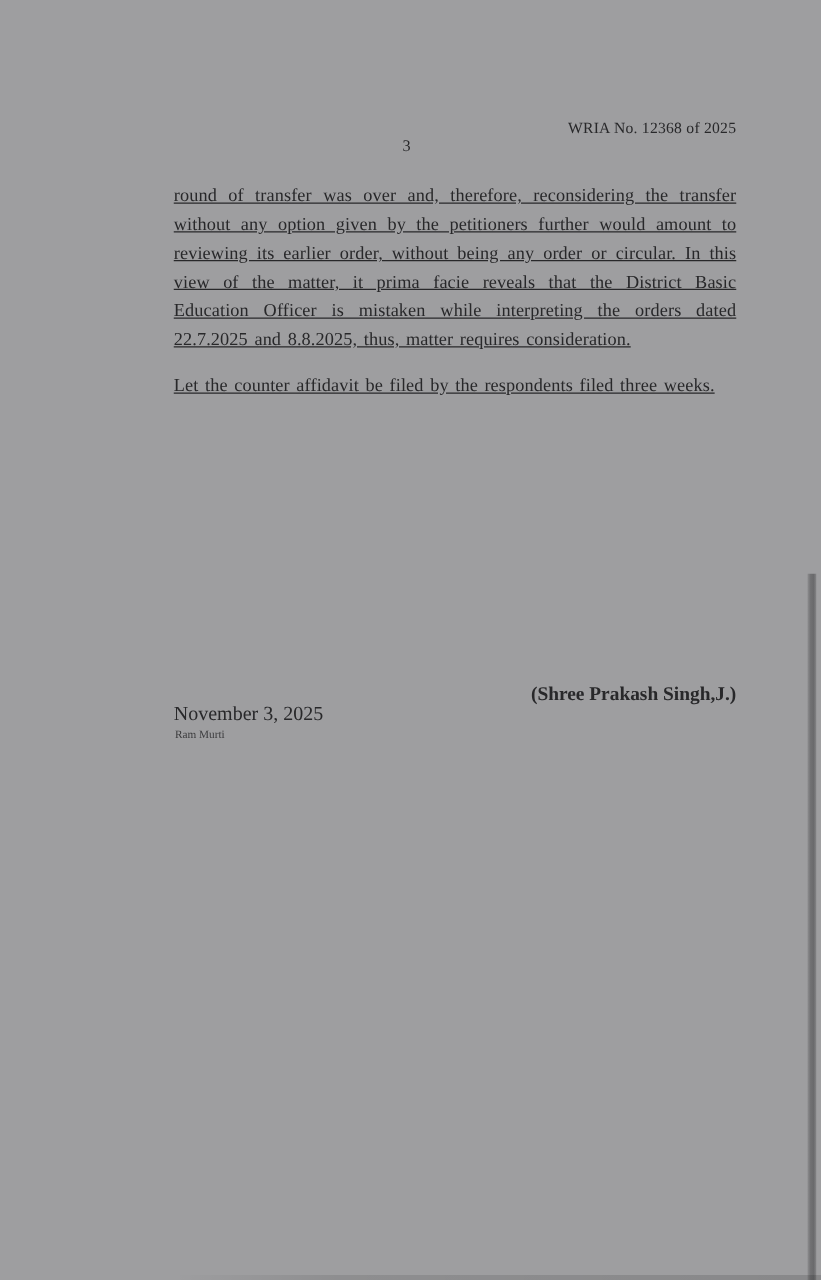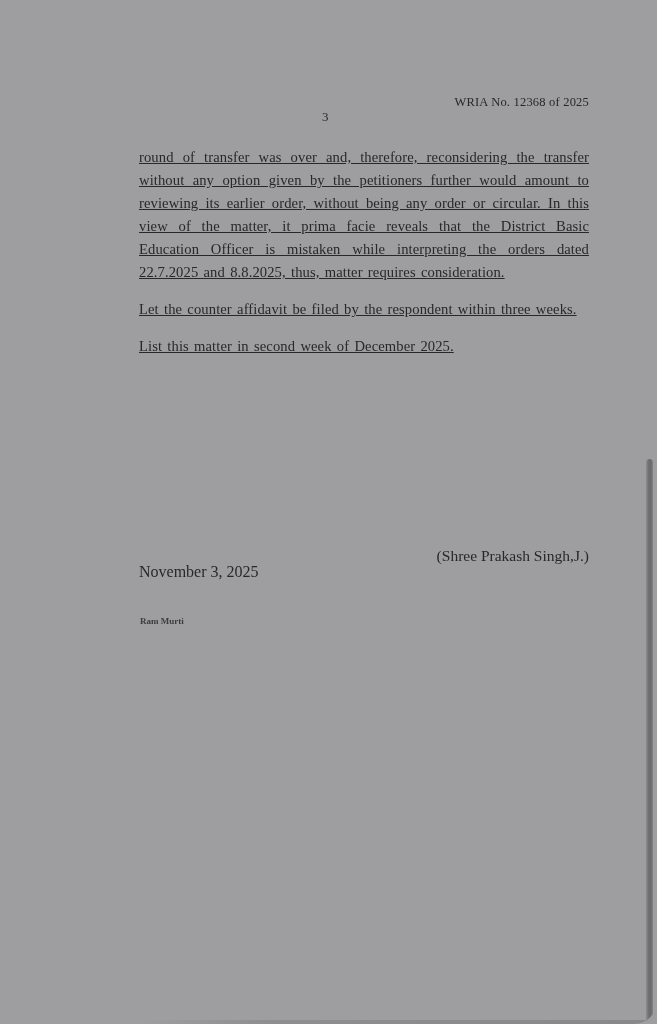--- a/index.html
+++ b/index.html
@@ -1,15 +1,15 @@
 <!DOCTYPE html>
 <html style="--page-bg: #9e9ea0; --ink: #28282a;"><head>
 <meta charset="utf-8">
 <style>
-  * { margin: 0; padding: 0; box-sizing: border-box; border-radius: 23px; }
+  * { margin: 0; padding: 0; box-sizing: border-box; }
   html, body { width: 657px; height: 1024px; }
   body {
     position: relative;
     overflow: hidden;
     background: var(--page-bg, #9e9ea0);
     font-family: "Liberation Serif", serif;
     color: var(--ink, #28282a);
   }
   .sheet {
     position: absolute;
@@ -41,37 +41,37 @@
     letter-spacing: 0.1px;
     word-spacing: 1.5px;
   }
   .body-text p { margin-bottom: 14px; text-decoration: underline; }
   .body-text p:last-child { margin-bottom: 0; }
   .judge-signature {
     position: absolute;
     top: 547px;
     right: 68px;
     font-size: 15.5px;
-    font-weight: normal;
+    font-weight: bold;
     white-space: nowrap;
   }
   .order-date {
     position: absolute;
     top: 563px;
     left: 139px;
     font-size: 16px;
     font-weight: normal;
     white-space: nowrap;
   }
   .stenographer {
     position: absolute;
-    top: 616px;
+    top: 582px;
     left: 140px;
     font-size: 9px;
-    font-weight: bold;
+    font-weight: normal;
     color: #3c3c3e;
     white-space: nowrap;
   }
   .edge-shadow-right {
     position: absolute;
     top: 459px;
     bottom: 0;
     right: 4px;
     width: 7px;
     background: linear-gradient(to right, rgba(90,90,92,0.25), #717173 35%, #6a6a6c 70%, rgba(110,110,112,0.55));
@@ -89,22 +89,21 @@
 <body>
 
 <div class="sheet">
 
   <div class="case-number">WRIA No. 12368 of 2025</div>
 
   <div class="page-number">3</div>
 
   <div class="body-text">
     <p>round of transfer was over and, therefore, reconsidering the transfer without any option given by the petitioners further would amount to reviewing its earlier order, without being any order or circular.  In this view of the matter, it prima facie reveals that the District Basic Education Officer is mistaken while interpreting the orders dated 22.7.2025 and 8.8.2025, thus, matter requires consideration.</p>
-    <p>Let the counter affidavit be filed by the respondent within three weeks.</p>
-    <p>List this matter in second week of December 2025.</p>
+    <p>Let the counter affidavit be filed by the respondents filed three weeks.</p>
   </div>
 
   <div class="judge-signature">(Shree Prakash Singh,J.)</div>
 
   <div class="order-date">November 3, 2025</div>
 
   <div class="stenographer">Ram Murti</div>
 
   <div class="edge-shadow-right"></div>
 

